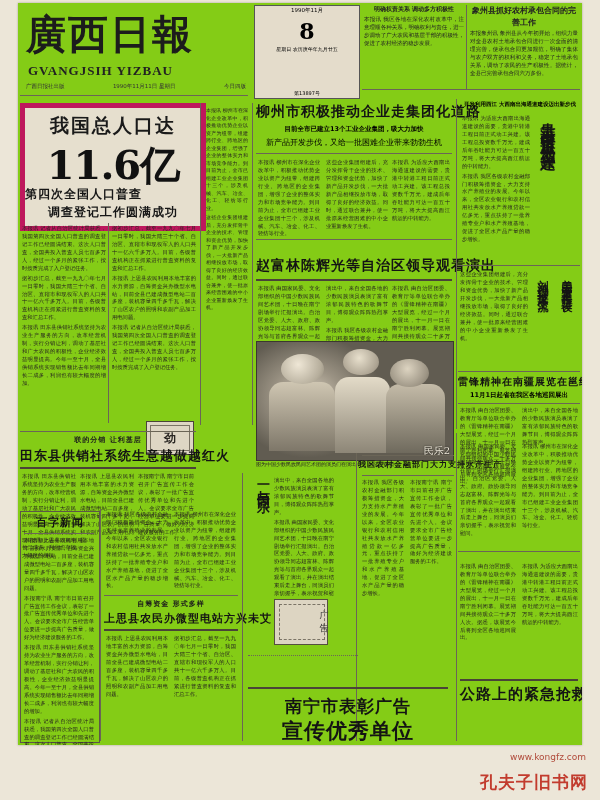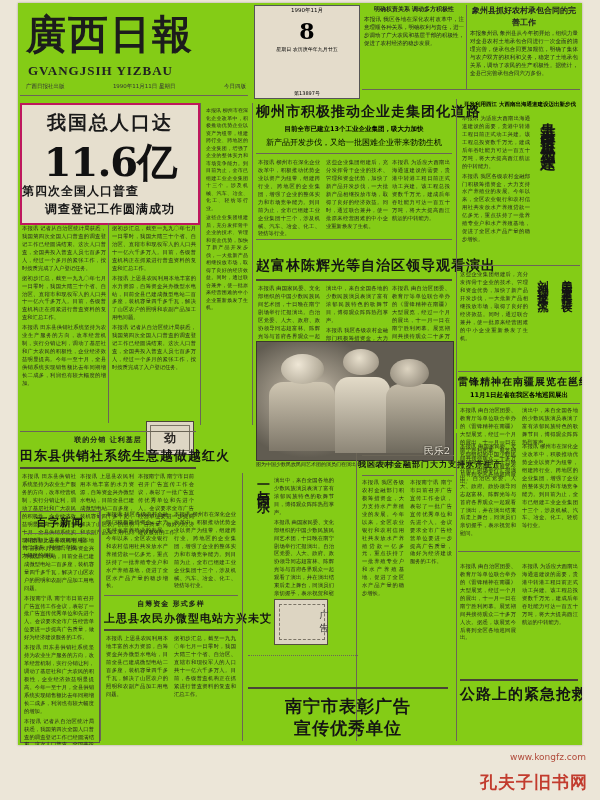--- a/index.html
+++ b/index.html
@@ -33,21 +33,21 @@
   .col{position:absolute;font-size:5.3px;line-height:1.5;color:#26231f;text-align:justify;}
   .col p{margin:0 0 2px 0;}
   .vline{position:absolute;background:#6b6557;width:1px;}
   .hline{position:absolute;background:#6b6557;height:1px;}
   .hl2{position:absolute;background:#4a4438;height:2px;}
   
   .hl{position:absolute;font-weight:bold;color:#141414;font-family:"DejaVu Serif", serif;
       letter-spacing:1px;white-space:nowrap;}
   .hl-c{text-align:center;}
   
-  .leadbox{position:absolute;left:2px;top:100px;width:176px;height:118px;border:2px solid #be185d;
+  .leadbox{position:absolute;left:2px;top:100px;width:176px;height:118px;border:5px solid #be185d;
            background:#e6dfce;}
   .lead-t{position:absolute;left:0;top:5px;width:100%;text-align:center;font-size:19px;font-weight:bold;
           color:#1a1a1a;font-family:"DejaVu Serif", serif;letter-spacing:2px;}
   .lead-big{position:absolute;left:0;top:30px;width:100%;text-align:center;font-size:40px;font-weight:bold;
             color:#111;font-family:"DejaVu Serif", serif;letter-spacing:-1px;}
   .lead-s1{position:absolute;left:0;top:78px;width:100%;text-align:left;font-size:12px;font-weight:bold;
            color:#161616;font-family:"DejaVu Serif", serif;letter-spacing:1px;}
   .lead-s2{position:absolute;left:0;top:96px;width:100%;text-align:center;font-size:12px;font-weight:bold;
            color:#161616;font-family:Liberation Serif, serif;letter-spacing:1px;}
   
@@ -283,21 +283,21 @@
       <p>本报讯  我区各级农村金融部门积极筹措资金，大力支持水产养殖业的发展。今年以来，全区农业银行和农村信用社共发放水产养殖贷款一亿多元，重点扶持了一批养殖专业户和水产养殖基地，促进了全区水产品产量的稳步增长。</p>
     </div>
     <div class="col" style="left:392px;top:476px;width:42px;">
       <p>本报南宁讯  南宁市日前召开广告宣传工作会议，表彰了一批广告宣传优秀单位和先进个人。会议要求全市广告经营单位要进一步提高广告质量，做好为经济建设服务的工作。</p>
     </div>
     <div class="vline" style="left:338px;top:450px;height:288px;"></div>
     <div class="vline" style="left:438px;top:430px;height:308px;"></div>
 
     <div class="hl2" style="left:230px;top:684px;width:200px;"></div>
     <div class="hl hl-c" style="left:230px;top:692px;width:200px;font-size:17px;">南宁市表彰广告</div>
-    <div class="hl hl-c" style="left:230px;top:714px;width:200px;font-size:17px;">宣传优秀单位</div>
+    <div class="hl hl-c" style="left:230px;top:714px;width:200px;font-size:21px;">宣传优秀单位</div>
 
     <div class="hl2" style="left:442px;top:676px;width:118px;"></div>
     <div class="hl hl-c" style="left:442px;top:682px;width:118px;font-size:15px;">公路上的紧急抢救</div>
     <div class="col" style="left:442px;top:560px;width:56px;">
       <p>本报讯  由自治区团委、教育厅等单位联合举办的《雷锋精神在南疆》大型展览，经过一个月的展出，十一月一日在南宁胜利闭幕。展览期间共接待观众二十多万人次。据悉，该展览今后将到全区各地巡回展出。</p>
     </div>
     <div class="col" style="left:504px;top:560px;width:56px;">
       <p>本报讯  为适应大西南出海通道建设的需要，贵港中转港工程日前正式动工兴建。该工程总投资数千万元，建成后年吞吐能力可达一百五十万吨，将大大提高西江航运的中转能力。</p>
     </div>
     <div class="col" style="left:442px;top:440px;width:56px;">

